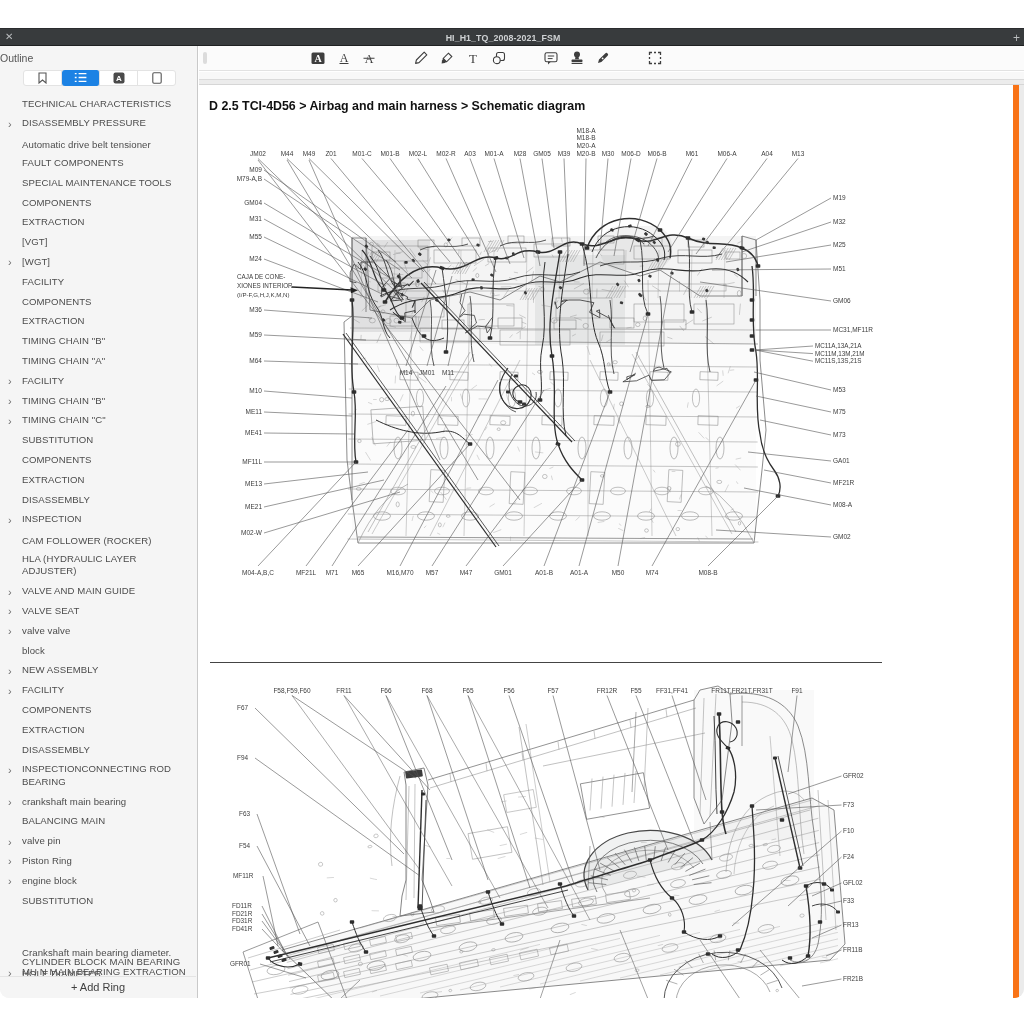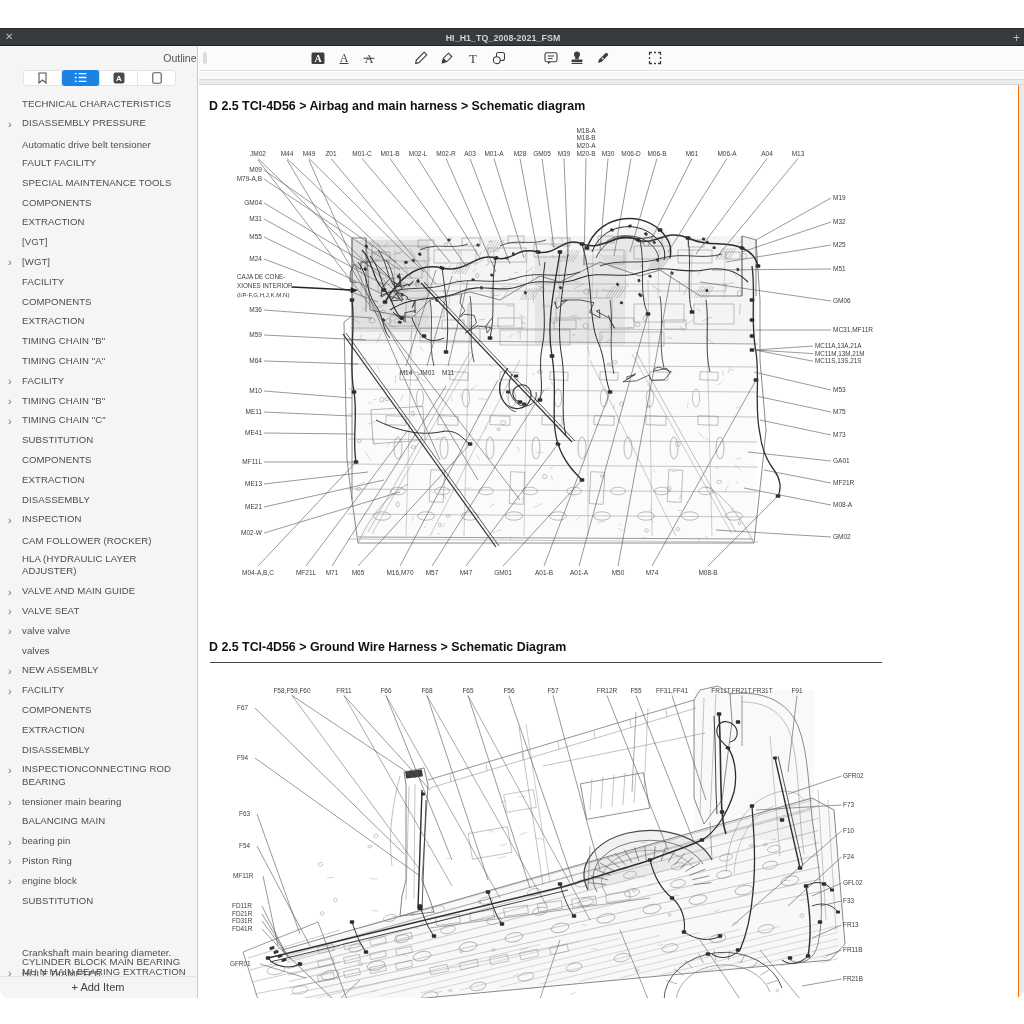--- a/index.html
+++ b/index.html
@@ -1,35 +1,35 @@
 <!DOCTYPE html>
 <html><head><meta charset="utf-8"><title>app</title><style>
 *{margin:0;padding:0;box-sizing:border-box}
 html,body{width:1024px;height:1024px;background:#fff;font-family:"Liberation Sans",sans-serif;overflow:hidden;position:relative}
 #titlebar{position:absolute;left:0;top:28px;width:1024px;height:17.5px;background:#383b3d;border-top:1px solid #2a2c2e;border-bottom:1px solid #1f2122}
 #titlebar .tx{position:absolute;left:-18px;right:0;top:3.5px;text-align:center;color:#cfd2d4;font-size:8.8px;font-weight:bold;letter-spacing:0.1px}
 #titlebar .cl{position:absolute;left:5px;top:2.2px;color:#b9bcbe;font-size:10px}
 #titlebar .pl{position:absolute;right:4px;top:1.6px;color:#b9bcbe;font-size:12px}
 #appbody{position:absolute;left:0;top:45.5px;width:1024px;height:952px;background:#fff;border-radius:0 0 9px 9px;overflow:hidden}
 #sidebar{position:absolute;left:0;top:0;width:197.5px;height:952px;background:#f5f5f5;border-right:1.5px solid #c9c9c9}
-#sb-title{position:absolute;top:6.5px;left:0;right:0;text-align:right;font-size:10.5px;color:#555}
+#sb-title{position:absolute;top:6.5px;left:0;right:0;text-align:left;font-size:10.5px;color:#555}
 #seg{position:absolute;left:23px;top:24.5px;width:153px;height:15.5px;background:#fff;border:1px solid #e3e3e3;border-radius:3px;display:flex}
 #seg .c{flex:1;border-right:1px solid #e3e3e3;display:flex;align-items:center;justify-content:center}
 #seg .c:last-child{border-right:none}
 #seg .sel{background:#1c82e4;margin:-1px 0;border-radius:3px}
 .sit{position:absolute;left:22px;font-size:9.6px;line-height:12.6px;color:#4c4c4c;letter-spacing:0.08px;white-space:nowrap}
 .arr{position:absolute;left:8px;font-size:11px;color:#6f6f6f}
 #additem{position:absolute;left:0;bottom:0;width:196px;height:22px;border-top:1px solid #e4e4e4;text-align:center;font-size:11px;color:#3f3f3f;padding-top:4px;background:#f5f5f5}
 #content{position:absolute;left:199px;top:0;right:0;height:952px}
 #toolbar{position:absolute;left:0;top:0;right:0;height:25px;background:#fbfbfb;border-bottom:1px solid #e2e2e2}
 #drag{position:absolute;left:4px;top:6px;width:4px;height:12px;background:#dcdcdc;border-radius:2px}
 .tbi{position:absolute;top:4px}
 #strip1{position:absolute;left:0;top:26px;right:0;height:7px;background:#f8f8f8}
 #strip2{position:absolute;left:0;top:33px;right:0;height:6px;background:#ececec;border-top:1px solid #dadada;border-bottom:1px solid #d6d6d6}
-#pagearea{position:absolute;left:0;top:39px;right:5px;bottom:0;background:#fff;border-right:1px solid #f97316}
+#pagearea{position:absolute;left:0;top:39px;right:5px;bottom:0;background:#fff;border-right:6px solid #f97316}
 #gutter{position:absolute;right:0;top:39px;width:5px;bottom:0;background:#ebebeb}
 h1.h{position:absolute;left:10px;font-size:12.4px;line-height:1.15;font-weight:bold;color:#111;letter-spacing:0}
 #rule2{position:absolute;left:11px;width:672px;border-top:1.2px solid #444}
 #diagsvg{position:absolute;left:0;top:0;width:1024px;height:1024px;pointer-events:none}
 </style></head><body>
 <div id="titlebar">
     <span class="cl">✕</span>
     <span class="tx">HI_H1_TQ_2008-2021_FSM</span>
     <span class="pl">+</span>
   </div>
@@ -88,21 +88,20 @@
             <line x1="7" y1="13.5" x2="9" y2="13.5"></line>
             <line x1="2.5" y1="7" x2="2.5" y2="9"></line>
             <line x1="13.5" y1="7" x2="13.5" y2="9"></line>
           </g>
         </svg>
   </div>
   <div id="strip1"></div>
       <div id="strip2"></div>
   <div id="pagearea">
      <h1 class="h" style="top:14.5px">D 2.5 TCI-4D56 &gt; Airbag and main harness &gt; Schematic diagram</h1>
-     <h1 class="h" style="top:555px">D 2.5 TCI-4D56 &gt; Ground Wire Harness &gt; Schematic Diagram</h1>
      <div id="rule2" style="top:577px"></div>
   </div>
   <div id="gutter"></div>
 </div>
 <div id="sidebar">
   <div id="sb-title">Outline</div>
   <div id="seg">
     <div class="c">
           <svg width="11" height="12" viewBox="0 0 11 12">
             <path d="M2,1 h7 v10 l-3.5,-3 -3.5,3 Z" fill="none" stroke="#555" stroke-width="1.1"></path>
@@ -129,21 +128,21 @@
     <div class="c">
           <svg width="10" height="12" viewBox="0 0 10 12">
             <rect x="0.8" y="0.8" width="8.4" height="10.4" rx="1.2" fill="none" stroke="#555" stroke-width="1.1"></rect>
           </svg>
         </div>
   </div>
 <div class="sit" style="top:52.0px">TECHNICAL CHARACTERISTICS</div>
 <div class="arr" style="top:72.3px">›</div>
 <div class="sit" style="top:71.8px">DISASSEMBLY PRESSURE</div>
 <div class="sit" style="top:93px">Automatic drive belt tensioner</div>
-<div class="sit" style="top:111.4px">FAULT FACILITY</div>
+<div class="sit" style="top:111.4px">FAULT COMPONENTS</div>
 <div class="sit" style="top:131.2px">SPECIAL MAINTENANCE TOOLS</div>
 <div class="sit" style="top:151.0px">COMPONENTS</div>
 <div class="sit" style="top:170.8px">EXTRACTION</div>
 <div class="sit" style="top:190.6px">[VGT]</div>
 <div class="arr" style="top:210.9px">›</div>
 <div class="sit" style="top:210.4px">[WGT]</div>
 <div class="sit" style="top:230.2px">FACILITY</div>
 <div class="sit" style="top:250.0px">COMPONENTS</div>
 <div class="sit" style="top:269.8px">EXTRACTION</div>
 <div class="sit" style="top:289.6px">TIMING CHAIN "B"</div>
@@ -161,46 +160,46 @@
 <div class="arr" style="top:468.3px">›</div>
 <div class="sit" style="top:467.8px">INSPECTION</div>
 <div class="sit" style="top:489px">CAM FOLLOWER (ROCKER)</div>
 <div class="sit" style="top:507.4px">HLA (HYDRAULIC LAYER<br>ADJUSTER)</div>
 <div class="arr" style="top:540.1px">›</div>
 <div class="sit" style="top:539.6px">VALVE AND MAIN GUIDE</div>
 <div class="arr" style="top:559.9px">›</div>
 <div class="sit" style="top:559.4px">VALVE SEAT</div>
 <div class="arr" style="top:579.7px">›</div>
 <div class="sit" style="top:579.2px">valve valve</div>
-<div class="sit" style="top:599.0px">valves</div>
+<div class="sit" style="top:599.0px">block</div>
 <div class="arr" style="top:619.3px">›</div>
 <div class="sit" style="top:618.8px">NEW ASSEMBLY</div>
 <div class="arr" style="top:639.1px">›</div>
 <div class="sit" style="top:638.6px">FACILITY</div>
 <div class="sit" style="top:658.4px">COMPONENTS</div>
 <div class="sit" style="top:678.2px">EXTRACTION</div>
 <div class="sit" style="top:698.0px">DISASSEMBLY</div>
 <div class="arr" style="top:718.3px">›</div>
 <div class="sit" style="top:717.8px">INSPECTIONCONNECTING ROD<br>BEARING</div>
 <div class="arr" style="top:750.5px">›</div>
-<div class="sit" style="top:750.0px">tensioner main bearing</div>
+<div class="sit" style="top:750.0px">crankshaft main bearing</div>
 <div class="sit" style="top:769.8px">BALANCING MAIN</div>
 <div class="arr" style="top:790.1px">›</div>
-<div class="sit" style="top:789.6px">bearing pin</div>
+<div class="sit" style="top:789.6px">valve pin</div>
 <div class="arr" style="top:809.9px">›</div>
 <div class="sit" style="top:809.4px">Piston Ring</div>
 <div class="arr" style="top:829.7px">›</div>
 <div class="sit" style="top:829.2px">engine block</div>
 <div class="sit" style="top:849.0px">SUBSTITUTION</div>
 <div class="sit" style="top:910px">CYLINDER BLOCK MAIN BEARING<br>HOLE DIAMETER</div>
 <div class="sit" style="top:901.0px">Crankshaft main bearing diameter.</div>
 <div class="arr" style="top:921.3px">›</div>
 <div class="sit" style="top:920.8px">MU N MAIN BEARING EXTRACTION</div>
 
-  <div id="additem">+ Add Item</div>
+  <div id="additem">+ Add Ring</div>
 </div>
 </div>
 <svg id="diagsvg" viewBox="0 0 1024 1024">
 <defs>
       <clipPath id="pg">
         <rect x="199" y="85" width="819" height="913"></rect>
       </clipPath>
     </defs>
 <g font-family="Liberation Sans, sans-serif" clip-path="url(#pg)">
 <path d="M358,543 L754,543 L762,470 L766,430 L760,360 L760,300 L756,240 L742,236 L742,296 L700,296 L660,270 L640,276 L600,262 L560,282 L540,276 L500,300 L470,292 L430,300 L412,318 L370,310 L366,238 L352,238 L352,316 L344,322 L347,460 L352,500 L358,543 Z" stroke="#6f6f6f" stroke-width="0.80" fill="none"></path>

